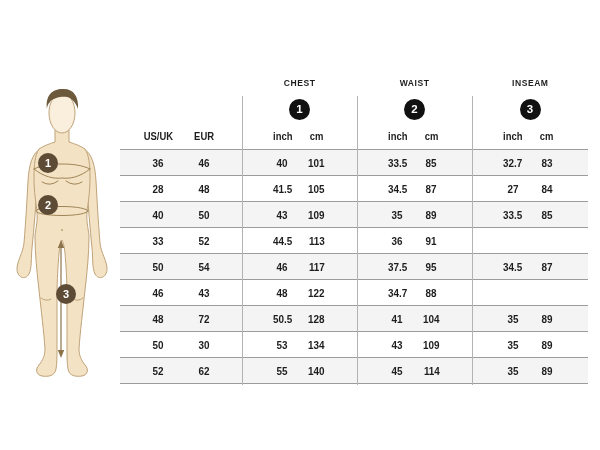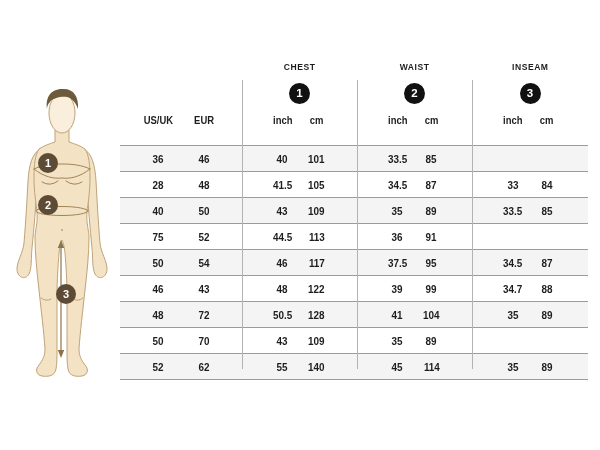--- a/index.html
+++ b/index.html
@@ -17,35 +17,35 @@
   .face{fill:var(--face);stroke:var(--outline);stroke-width:1;}
   .hairshape{fill:var(--hair);stroke:none;}
   .measure{fill:none;stroke:var(--measure_line);stroke-width:1;stroke-linecap:round;}
   .crease{fill:none;stroke:var(--outline);stroke-width:1;stroke-linecap:round;}
   .arrowline{stroke:var(--arrow);stroke-width:1.2;}
   .arrowhead{fill:var(--arrow);stroke:none;}
   .fig-badge-circle{fill:var(--figure_badge);stroke:none;}
   .fig-badge-num{fill:var(--badge_text);font-family:"Liberation Sans",sans-serif;font-weight:bold;font-size:11px;}
 
   
-  .sizetable{position:absolute;left:120px;top:52px;width:468px;}
+  .sizetable{position:absolute;left:120px;top:68px;width:468px;}
   .grid-row{display:grid;grid-template-columns:122px 115px 115px 116px;}
   .gcell{display:flex;justify-content:center;align-items:center;}
   .row-glabels{height:28px;}
   .row-glabels .gcell{align-items:flex-start;padding-top:9px;}
   .glabel{font-size:9.5px;letter-spacing:.6px;}
   .row-badges{height:27px;}
   .hbadge{width:21px;height:21px;border-radius:50%;background:var(--header_badge);
     color:var(--badge_text);display:flex;align-items:center;justify-content:center;
     font-size:11.5px;line-height:1;}
   .row-subhead{height:26px;}
   .sub{width:34px;text-align:center;font-size:10.5px;}
   .w46{width:46px;}
   .cond{display:inline-block;transform:scaleX(.9);transform-origin:center;white-space:nowrap;}
-  .tbody{border-bottom:1px solid var(--table_line);margin-top:12px;}
+  .tbody{border-bottom:1px solid var(--table_line);}
   .trow{height:25px;border-top:1px solid var(--table_line);}
   .trow.striped{background:var(--stripe);}
   .val{font-size:11px;}
   .vdiv{position:absolute;top:28px;width:1px;height:289px;background:var(--divider);}
   .vdiv.d1{left:122px;} .vdiv.d2{left:237px;} .vdiv.d3{left:352px;}
 </style>
 </head>
 <body>
 
 <div class="canvas">
@@ -153,36 +153,40 @@
             <span class="sub val w46"><span class="cond">46</span></span>
           </div>
           <div class="gcell">
             <span class="sub val"><span class="cond">40</span></span>
             <span class="sub val"><span class="cond">101</span></span>
           </div>
           <div class="gcell">
             <span class="sub val"><span class="cond">33.5</span></span>
             <span class="sub val"><span class="cond">85</span></span>
           </div>
+          <div class="gcell">
+            <span class="sub val"><span class="cond">32.7</span></span>
+            <span class="sub val"><span class="cond">83</span></span>
+          </div>
         </div>
         <div class="grid-row trow">
           <div class="gcell">
             <span class="sub val w46"><span class="cond">28</span></span>
             <span class="sub val w46"><span class="cond">48</span></span>
           </div>
           <div class="gcell">
             <span class="sub val"><span class="cond">41.5</span></span>
             <span class="sub val"><span class="cond">105</span></span>
           </div>
           <div class="gcell">
             <span class="sub val"><span class="cond">34.5</span></span>
             <span class="sub val"><span class="cond">87</span></span>
           </div>
           <div class="gcell">
-            <span class="sub val"><span class="cond">33</span></span>
+            <span class="sub val"><span class="cond">27</span></span>
             <span class="sub val"><span class="cond">84</span></span>
           </div>
         </div>
         <div class="grid-row trow striped">
           <div class="gcell">
             <span class="sub val w46"><span class="cond">40</span></span>
             <span class="sub val w46"><span class="cond">50</span></span>
           </div>
           <div class="gcell">
             <span class="sub val"><span class="cond">43</span></span>
@@ -192,21 +196,21 @@
             <span class="sub val"><span class="cond">35</span></span>
             <span class="sub val"><span class="cond">89</span></span>
           </div>
           <div class="gcell">
             <span class="sub val"><span class="cond">33.5</span></span>
             <span class="sub val"><span class="cond">85</span></span>
           </div>
         </div>
         <div class="grid-row trow">
           <div class="gcell">
-            <span class="sub val w46"><span class="cond">75</span></span>
+            <span class="sub val w46"><span class="cond">33</span></span>
             <span class="sub val w46"><span class="cond">52</span></span>
           </div>
           <div class="gcell">
             <span class="sub val"><span class="cond">44.5</span></span>
             <span class="sub val"><span class="cond">113</span></span>
           </div>
           <div class="gcell">
             <span class="sub val"><span class="cond">36</span></span>
             <span class="sub val"><span class="cond">91</span></span>
           </div>
@@ -232,24 +236,20 @@
         <div class="grid-row trow">
           <div class="gcell">
             <span class="sub val w46"><span class="cond">46</span></span>
             <span class="sub val w46"><span class="cond">43</span></span>
           </div>
           <div class="gcell">
             <span class="sub val"><span class="cond">48</span></span>
             <span class="sub val"><span class="cond">122</span></span>
           </div>
           <div class="gcell">
-            <span class="sub val"><span class="cond">39</span></span>
-            <span class="sub val"><span class="cond">99</span></span>
-          </div>
-          <div class="gcell">
             <span class="sub val"><span class="cond">34.7</span></span>
             <span class="sub val"><span class="cond">88</span></span>
           </div>
         </div>
         <div class="grid-row trow striped">
           <div class="gcell">
             <span class="sub val w46"><span class="cond">48</span></span>
             <span class="sub val w46"><span class="cond">72</span></span>
           </div>
           <div class="gcell">
@@ -261,21 +261,25 @@
             <span class="sub val"><span class="cond">104</span></span>
           </div>
           <div class="gcell">
             <span class="sub val"><span class="cond">35</span></span>
             <span class="sub val"><span class="cond">89</span></span>
           </div>
         </div>
         <div class="grid-row trow">
           <div class="gcell">
             <span class="sub val w46"><span class="cond">50</span></span>
-            <span class="sub val w46"><span class="cond">70</span></span>
+            <span class="sub val w46"><span class="cond">30</span></span>
+          </div>
+          <div class="gcell">
+            <span class="sub val"><span class="cond">53</span></span>
+            <span class="sub val"><span class="cond">134</span></span>
           </div>
           <div class="gcell">
             <span class="sub val"><span class="cond">43</span></span>
             <span class="sub val"><span class="cond">109</span></span>
           </div>
           <div class="gcell">
             <span class="sub val"><span class="cond">35</span></span>
             <span class="sub val"><span class="cond">89</span></span>
           </div>
         </div>

